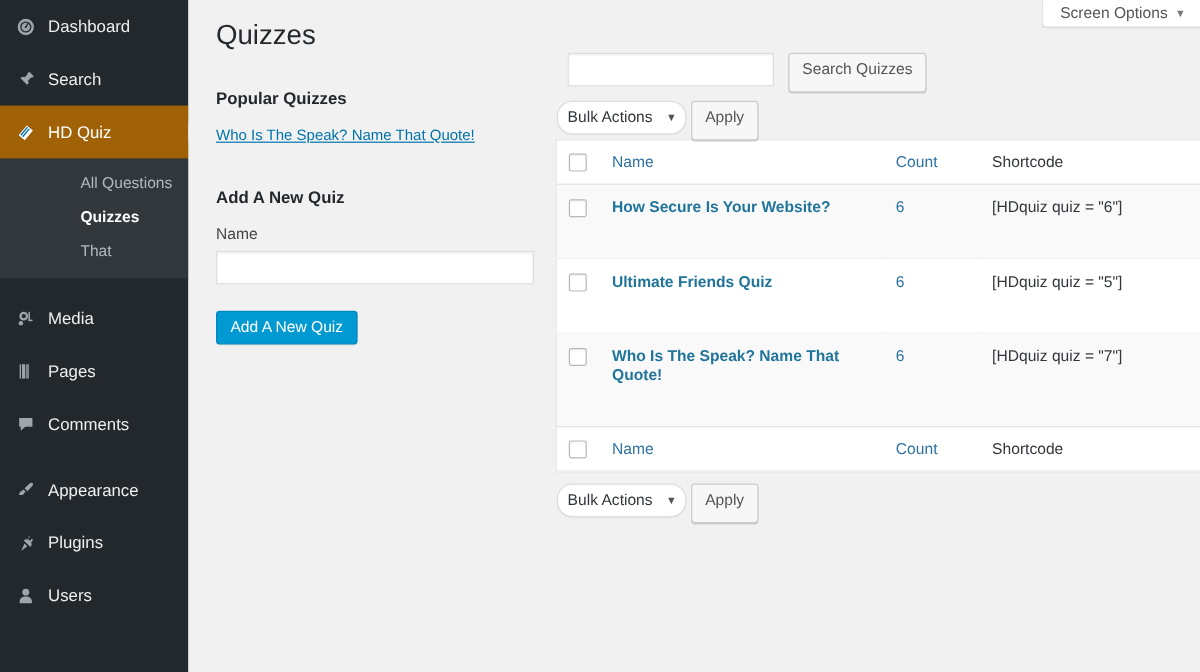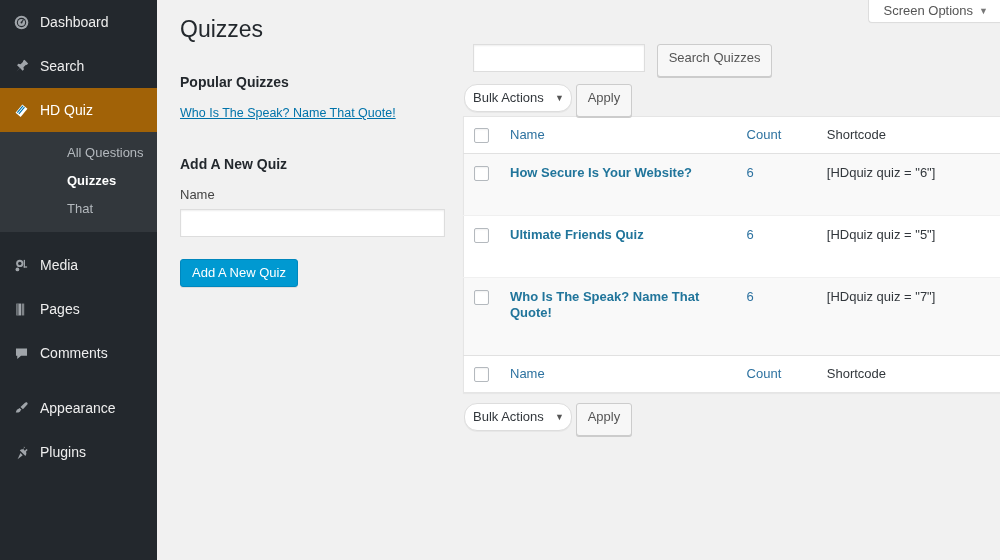--- a/index.html
+++ b/index.html
@@ -419,20 +419,29 @@
     <div class="menu-top">
       <span class="mico">
         <svg width="17" height="17" viewBox="0 0 20 20">
             <path d="M12.8 2.8l1.2 1.2-2 2 1.9 1.9 2-2 1.3 1.3-2 2c.9 1.6.6 3.5-.7 4.8l-1-1-4.5-4.5-1-1c1.3-1.3 3.2-1.6 4.8-.7z" fill="#a0a5aa"></path>
             <path d="M8.8 10.6l2.6 2.6-6 4.6z" fill="#a0a5aa"></path>
           </svg>
       </span>
       <span class="mlabel">Plugins</span>
     </div>
 
+    <div class="menu-top">
+      <span class="mico">
+        <svg width="17" height="17" viewBox="0 0 20 20">
+            <circle cx="10" cy="6.4" r="3.4" fill="#a0a5aa"></circle>
+            <path d="M10 10.6c-3.4 0-6 2-6 4.6v2h12v-2c0-2.6-2.6-4.6-6-4.6z" fill="#a0a5aa"></path>
+          </svg>
+      </span>
+      <span class="mlabel">Users</span>
+    </div>
 
   </div>
 
   <div id="wpbody">
 
     <div id="screen-meta-links">
       <span id="show-settings-link">
         <span>Screen Options</span><span class="caret">▼</span>
       </span>
     </div>

